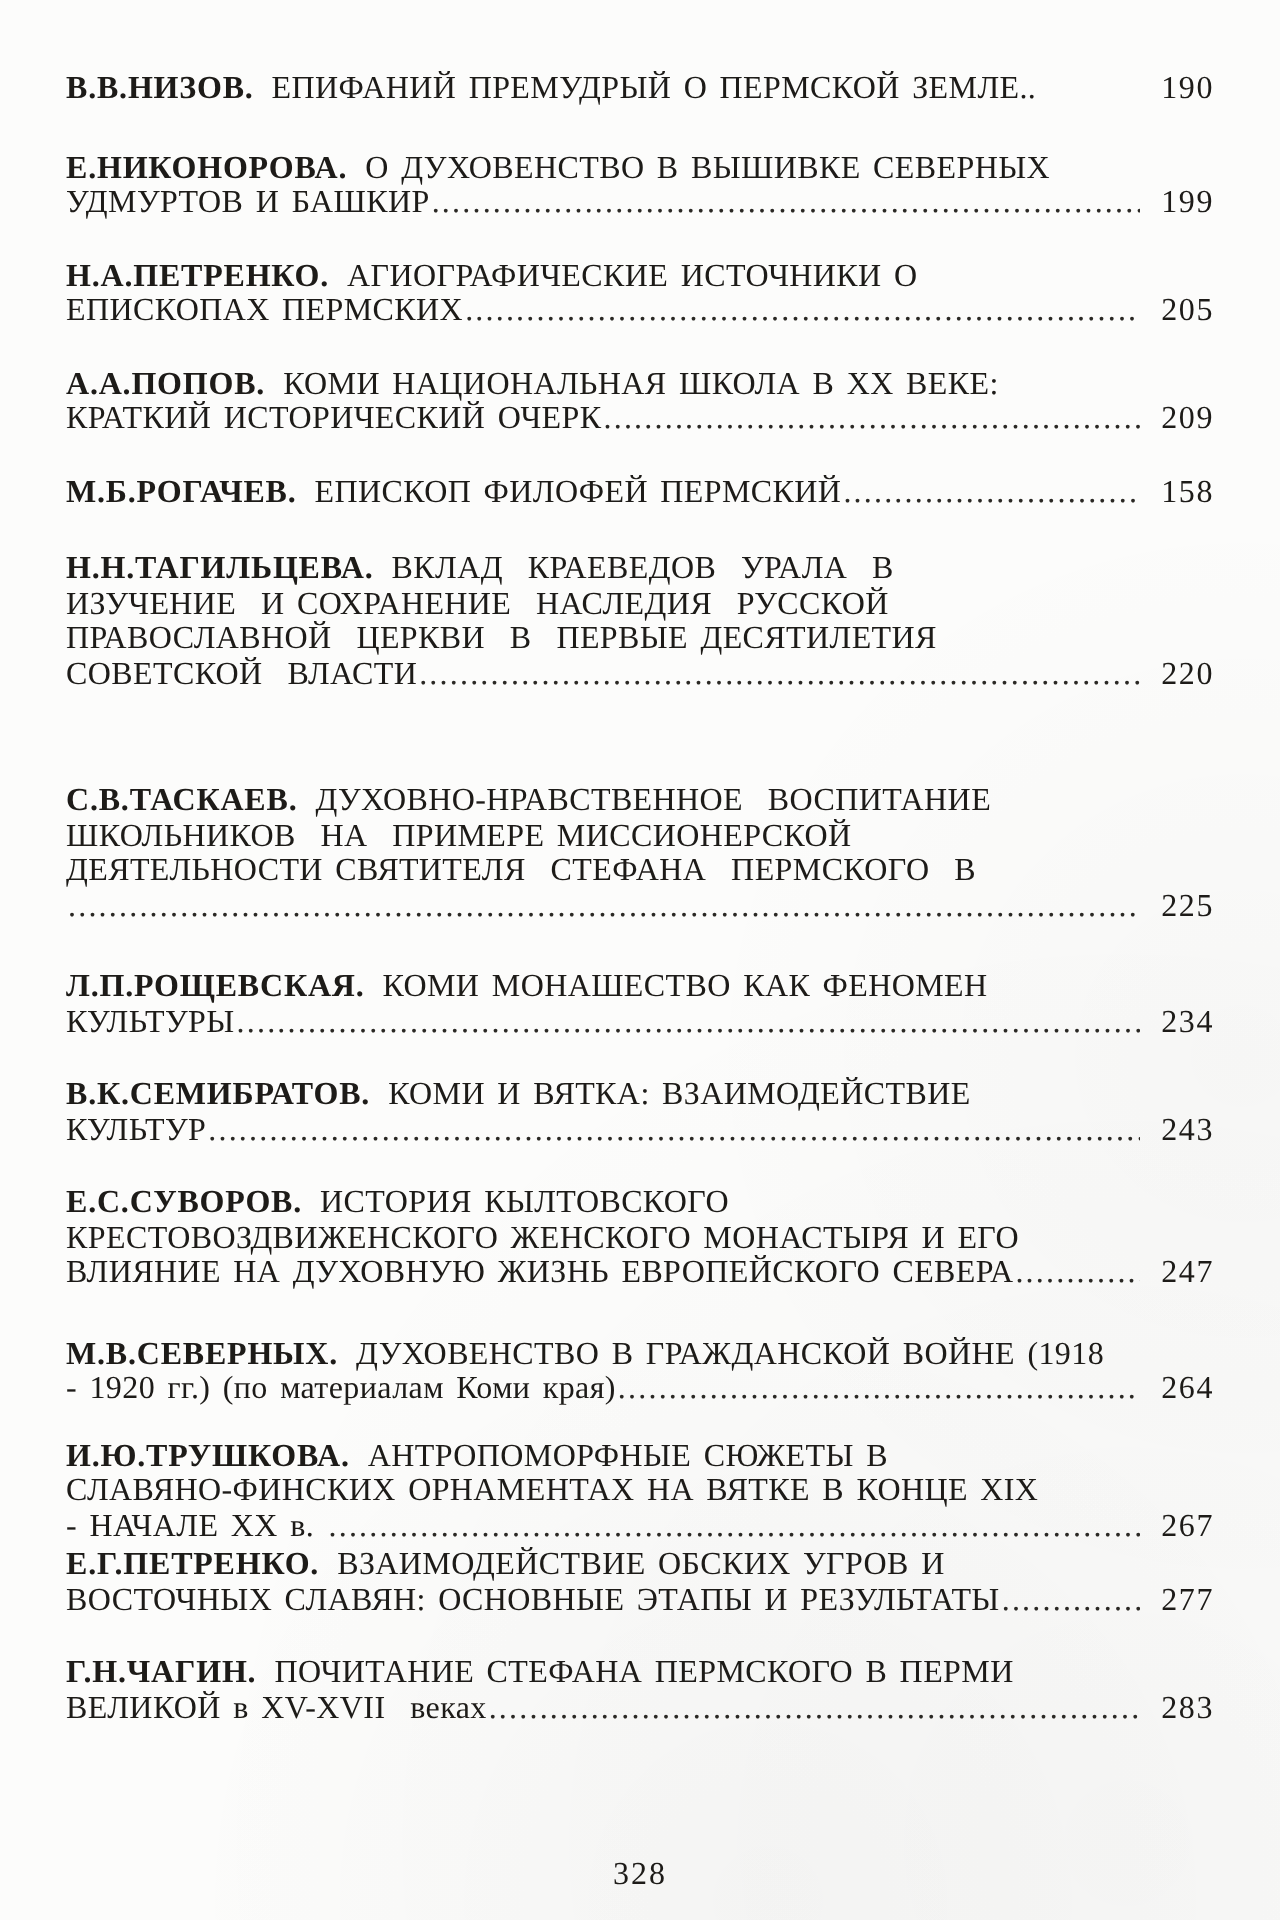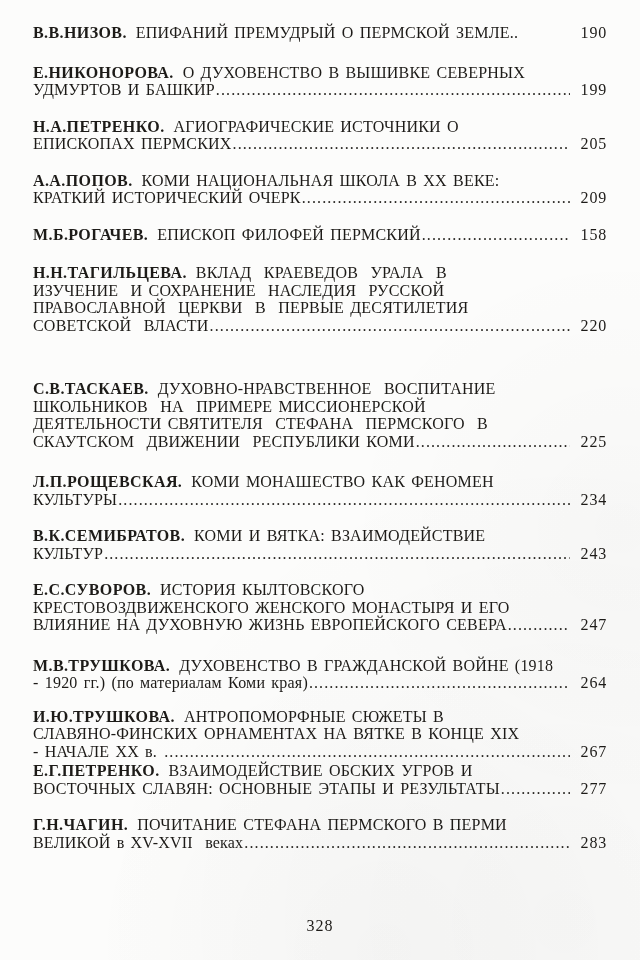--- a/index.html
+++ b/index.html
@@ -6,21 +6,21 @@
     margin: 0;
     padding: 0;
     background: #f4f4f2;
   }
   .sheet {
     position: relative;
     width: 640px;
     height: 960px;
     box-sizing: border-box;
     margin: 0 auto;
-    padding: 24px 33px 0 33px;
+    padding: 36px 33px 0 33px;
     background-color: #fcfcfb;
     background-image:
       radial-gradient(circle at 88% 96%, rgba(0,0,0,0.025), transparent 45%),
       radial-gradient(circle at 97% 55%, rgba(0,0,0,0.02), transparent 35%),
       radial-gradient(circle at 60% 99%, rgba(0,0,0,0.02), transparent 30%);
     color: #1d1b18;
     font-family: "Liberation Serif", "DejaVu Serif", serif;
     font-size: 16px;
     overflow: hidden;
   }
@@ -122,21 +122,20 @@
           <span class="linetext"><span class="seg">СОВЕТСКОЙ  ВЛАСТИ</span></span>
           <span class="leader">............................................................................................................................................................................................................................</span>
           <span class="pagenum">220</span>
         </div>
       </div>
       <div class="entry">
         <div class="line"><span class="linetext"><span class="author">С.В.ТАСКАЕВ.</span><span class="seg">ДУХОВНО-НРАВСТВЕННОЕ  ВОСПИТАНИЕ</span></span></div>
         <div class="line"><span class="linetext"><span class="seg">ШКОЛЬНИКОВ  НА  ПРИМЕРЕ МИССИОНЕРСКОЙ</span></span></div>
         <div class="line"><span class="linetext"><span class="seg">ДЕЯТЕЛЬНОСТИ СВЯТИТЕЛЯ  СТЕФАНА  ПЕРМСКОГО  В</span></span></div>
         <div class="line last">
-          <span class="linetext"><span class="seg">СКАУТСКОМ  ДВИЖЕНИИ  РЕСПУБЛИКИ КОМИ</span></span>
           <span class="leader">............................................................................................................................................................................................................................</span>
           <span class="pagenum">225</span>
         </div>
       </div>
       <div class="entry">
         <div class="line"><span class="linetext"><span class="author">Л.П.РОЩЕВСКАЯ.</span><span class="seg">КОМИ МОНАШЕСТВО КАК ФЕНОМЕН</span></span></div>
         <div class="line last">
           <span class="linetext"><span class="seg">КУЛЬТУРЫ</span></span>
           <span class="leader">............................................................................................................................................................................................................................</span>
           <span class="pagenum">234</span>
@@ -153,21 +152,21 @@
       <div class="entry">
         <div class="line"><span class="linetext"><span class="author">Е.С.СУВОРОВ.</span><span class="seg">ИСТОРИЯ КЫЛТОВСКОГО</span></span></div>
         <div class="line"><span class="linetext"><span class="seg">КРЕСТОВОЗДВИЖЕНСКОГО ЖЕНСКОГО МОНАСТЫРЯ И ЕГО</span></span></div>
         <div class="line last">
           <span class="linetext"><span class="seg">ВЛИЯНИЕ НА ДУХОВНУЮ ЖИЗНЬ ЕВРОПЕЙСКОГО СЕВЕРА</span></span>
           <span class="leader">............................................................................................................................................................................................................................</span>
           <span class="pagenum">247</span>
         </div>
       </div>
       <div class="entry">
-        <div class="line"><span class="linetext"><span class="author">М.В.ТРУШКОВА.</span><span class="seg">ДУХОВЕНСТВО В ГРАЖДАНСКОЙ ВОЙНЕ (1918</span></span></div>
+        <div class="line"><span class="linetext"><span class="author">М.В.СЕВЕРНЫХ.</span><span class="seg">ДУХОВЕНСТВО В ГРАЖДАНСКОЙ ВОЙНЕ (1918</span></span></div>
         <div class="line last">
           <span class="linetext"><span class="seg">- 1920 гг.) </span><span class="seg bold">(по материалам Коми края)</span></span>
           <span class="leader">............................................................................................................................................................................................................................</span>
           <span class="pagenum">264</span>
         </div>
       </div>
       <div class="entry">
         <div class="line"><span class="linetext"><span class="author">И.Ю.ТРУШКОВА.</span><span class="seg">АНТРОПОМОРФНЫЕ СЮЖЕТЫ В</span></span></div>
         <div class="line"><span class="linetext"><span class="seg">СЛАВЯНО-ФИНСКИХ ОРНАМЕНТАХ НА ВЯТКЕ В КОНЦЕ XIX</span></span></div>
         <div class="line last">

